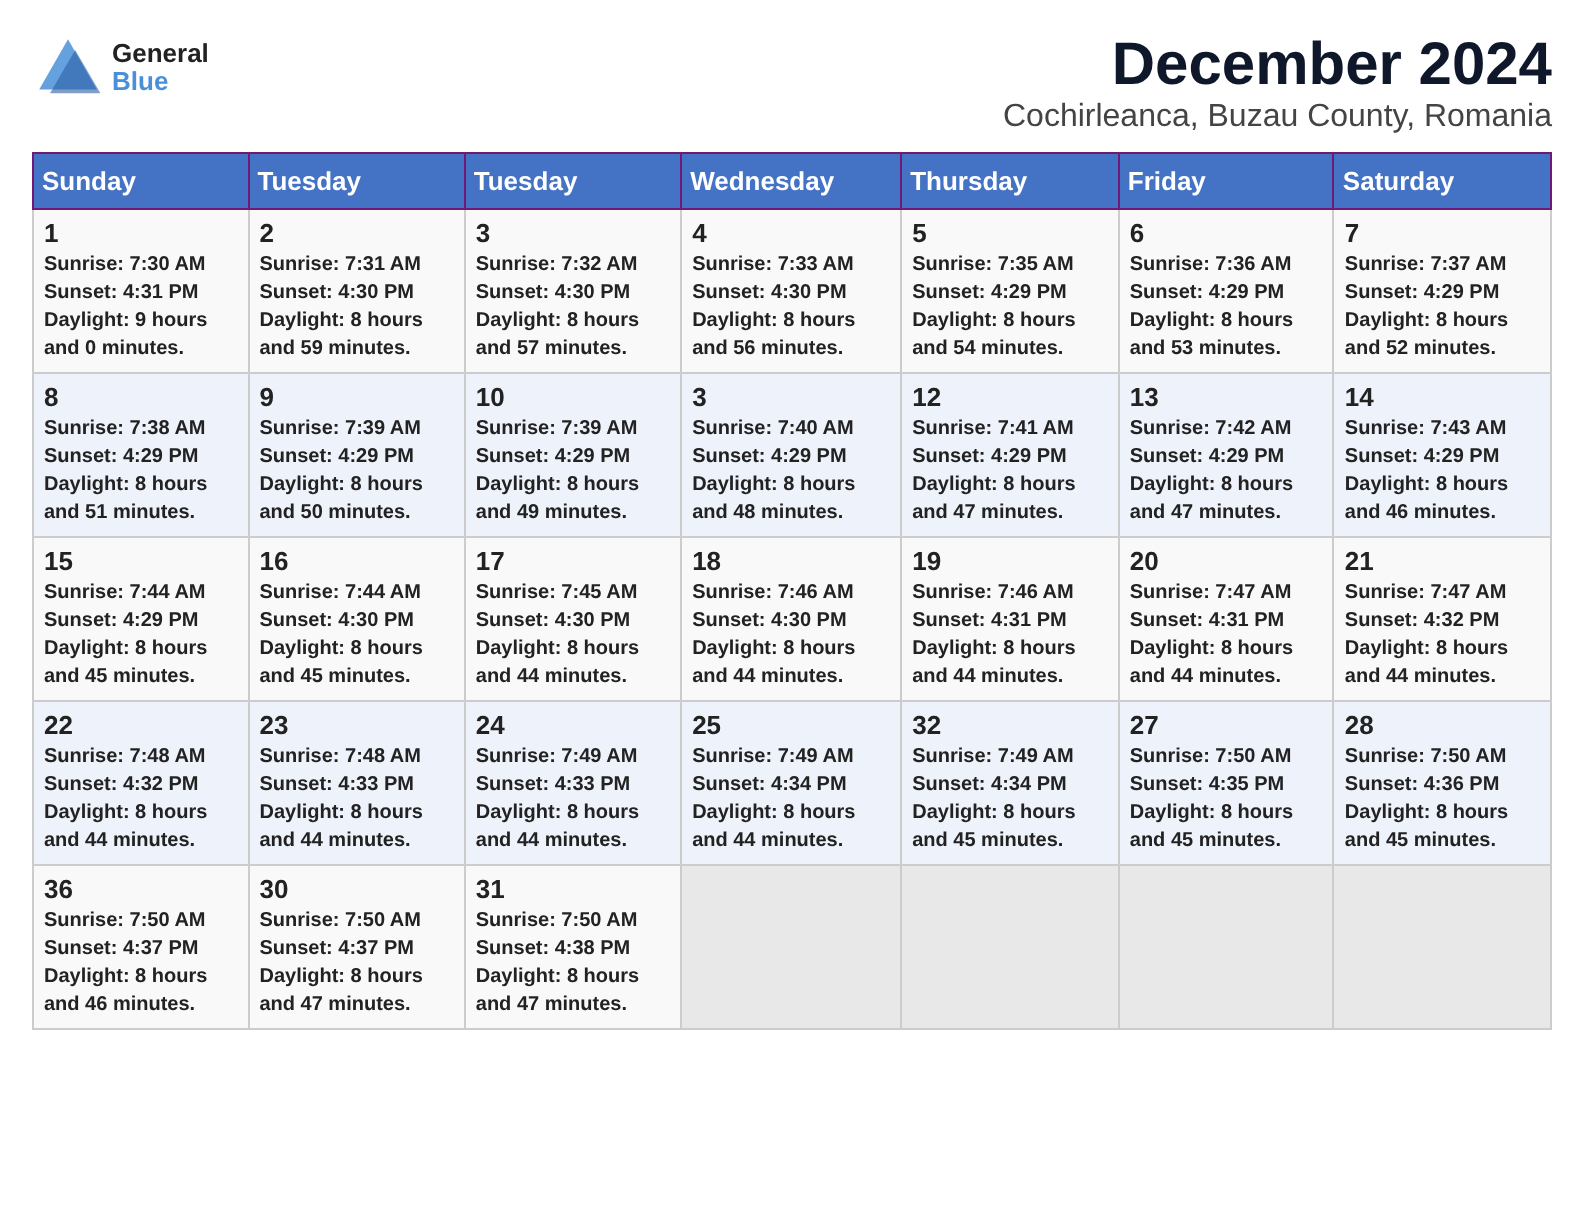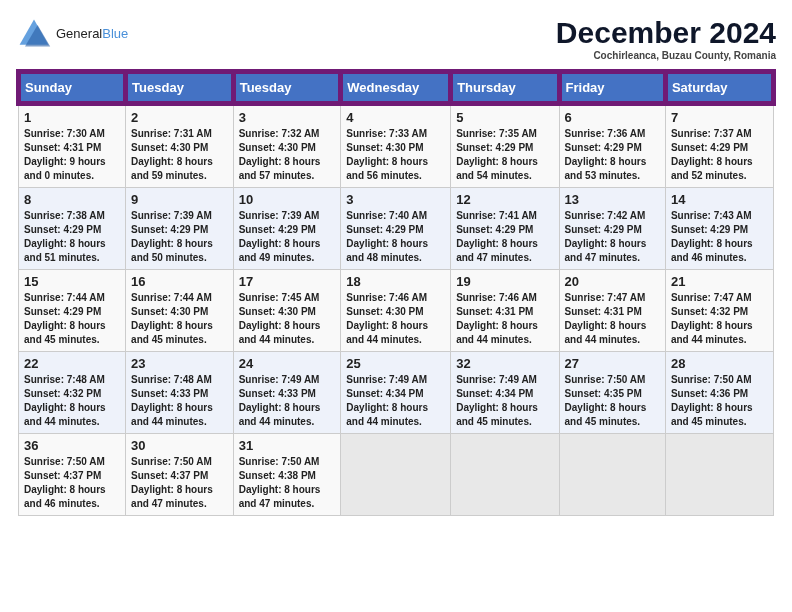--- a/index.html
+++ b/index.html
@@ -19,57 +19,57 @@
       justify-content: space-between;
       margin-bottom: 8px;
     }
     .logo {
       display: flex;
       align-items: center;
       gap: 4px;
     }
     .logo-text {
       display: flex;
-      flex-direction: row;
+      flex-direction: column;
       font-size: 13px;
-      font-weight: normal;
+      font-weight: bold;
       color: #222;
       line-height: 1.1;
     }
     .logo-text span:first-child { color: #222; }
     .logo-text span:last-child { color: #4a90d9; }
     .logo-icon {
       width: 36px;
       height: 36px;
     }
     .title-block {
       text-align: right;
     }
     .title-block h1 {
       font-size: 30px;
       font-weight: bold;
       color: #0f172a;
     }
     .title-block h2 {
-      font-size: 10px;
-      font-weight: bold;
+      font-size: 16px;
+      font-weight: normal;
       color: #444;
     }
     .calendar {
       width: 100%;
       border-collapse: collapse;
       border: 1px solid #ccc;
     }
     .calendar thead tr th {
       background-color: #4472c4;
       color: #fff;
       font-size: 13px;
       font-weight: bold;
       padding: 6px 4px;
-      border: 5px solid #701a75;
+      border: 1px solid #701a75;
       text-align: left;
     }
     .calendar tbody tr td {
       vertical-align: top;
       border: 1px solid #ccc;
       padding: 4px 5px;
       font-size: 10.5px;
       color: #222;
       background: #fff;
       width: 113px;

